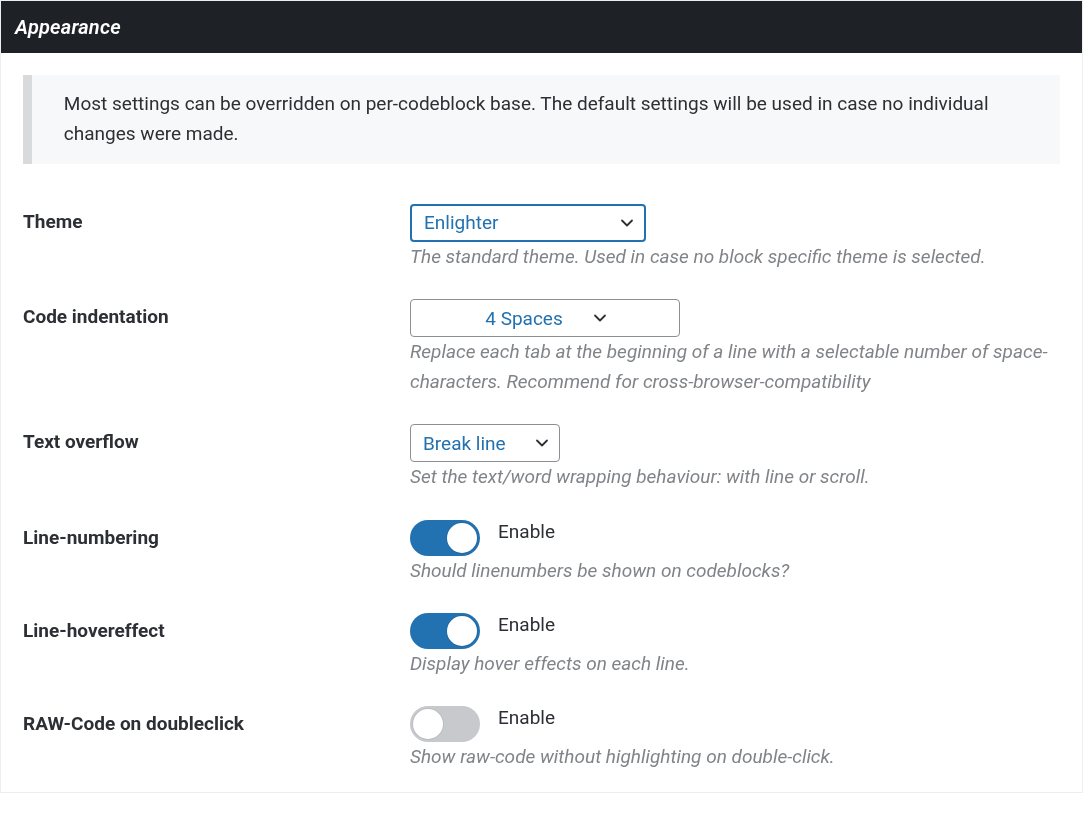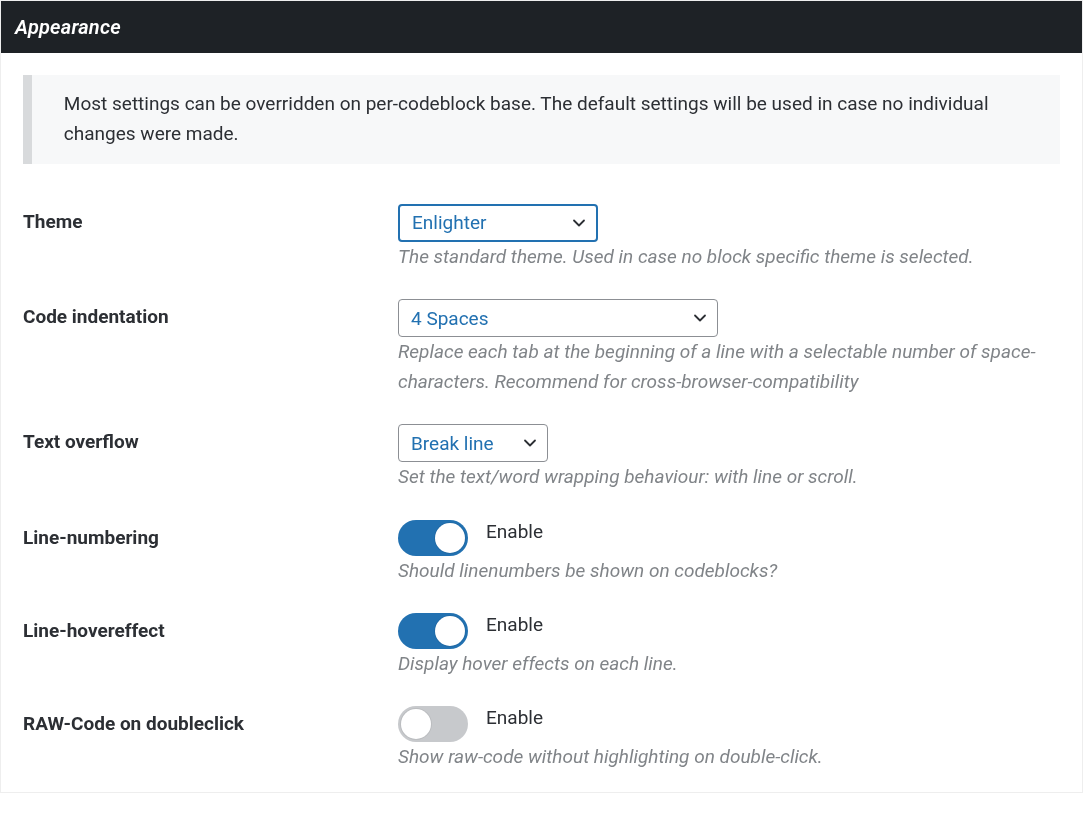--- a/index.html
+++ b/index.html
@@ -42,20 +42,21 @@
     font-size: 19px;
     line-height: 1.6;
     color: #2c2f34;
   }
   .settings {
     padding: 0 22px 20px 22px;
   }
   .row {
     display: flex;
     padding-top: 28px;
+    gap: 12px;
   }
   .label-col {
     width: 375px;
     flex: 0 0 375px;
     font-weight: 700;
     color: #2c2f34;
     font-size: 19px;
     padding-top: 6px;
   }
   .control-col {
@@ -121,22 +122,22 @@
     background: #fff;
     box-shadow: 0 0 0 1px rgba(0,0,0,.06);
   }
   .toggle.on .knob { right: 3px; }
   .toggle.off .knob { left: 3px; }
   .toggle-label {
     font-size: 19px;
     color: #2c2f34;
   }
   
-  .w-theme { width: 200px; }
-  .w-indent { width: 320px; }
+  .w-theme { width: 236px; }
+  .w-indent { width: 270px; justify-content: center; }
   .w-overflow { width: 150px; }
 </style>
 </head>
 <body>
 
 <div class="panel">
 
   <div class="header">
     <span>Appearance</span>
   </div>

